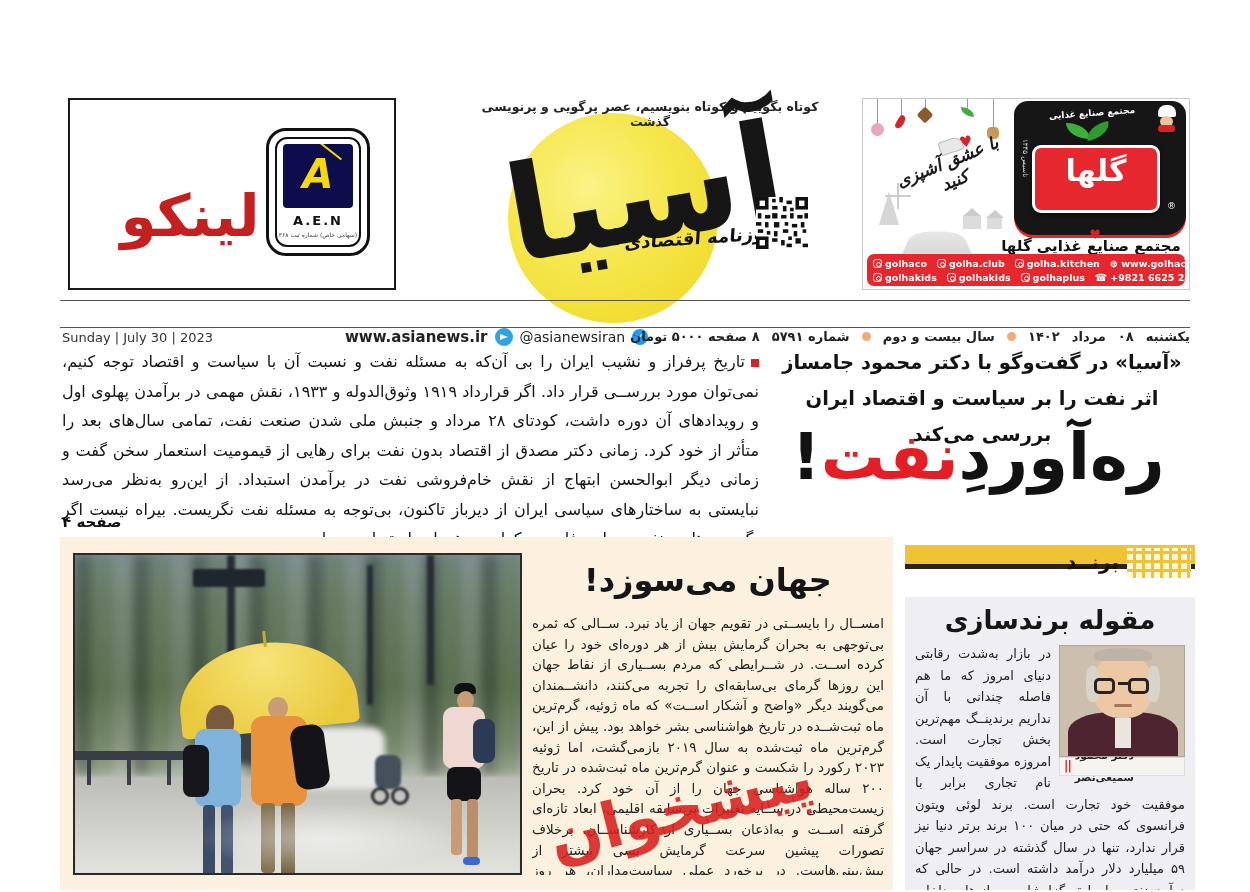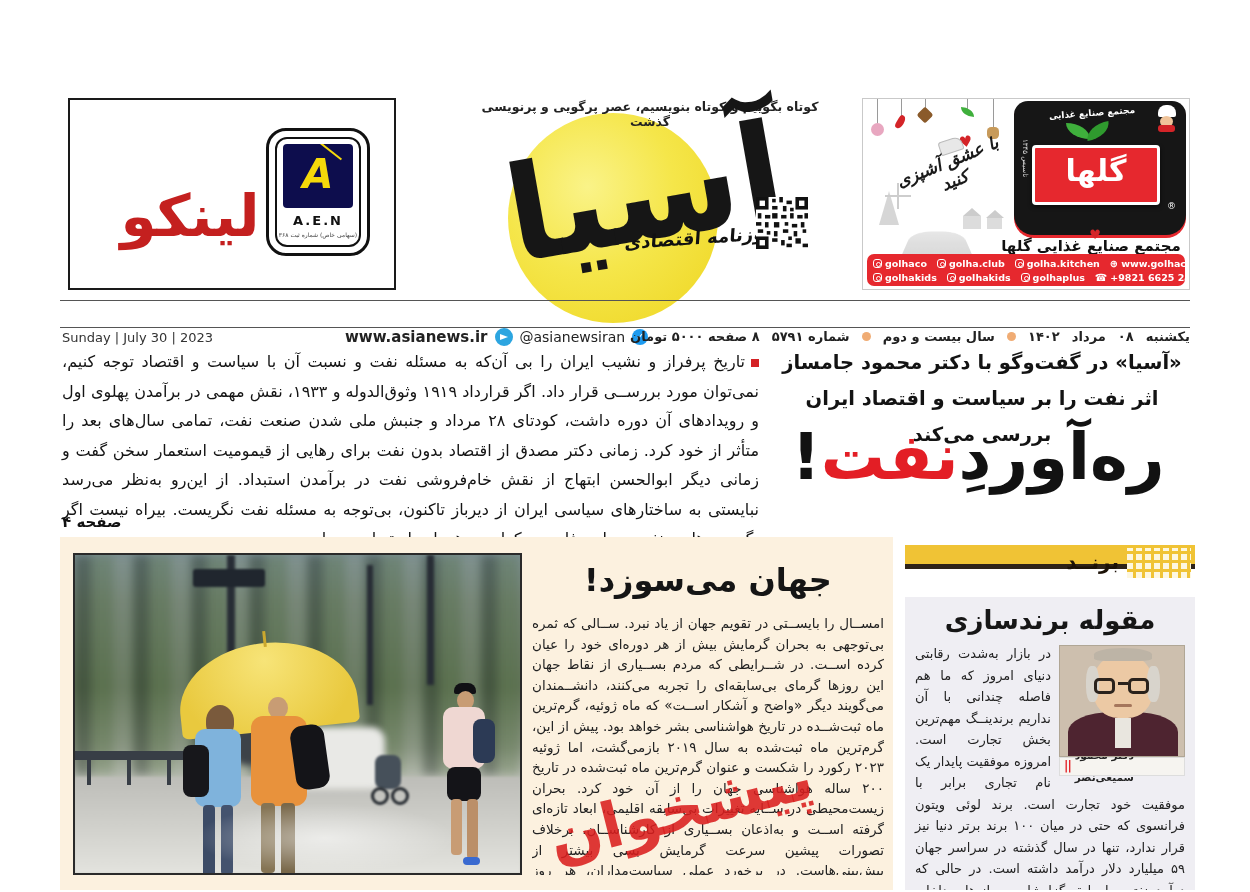--- a/index.html
+++ b/index.html
@@ -31,21 +31,21 @@
   .golha { position:absolute; left:862px; top:98px; width:328px; height:192px; border:1px solid #c9c9c9; background:#fff; overflow:hidden; }
   .g-black { position:absolute; right:3px; top:2px; width:172px; height:134px; background:#161616; border-radius:14px 14px 20px 20px; box-shadow:0 3px 0 #e6282e; }
   .g-top-label { position:absolute; right:34px; top:7px; width:120px; text-align:center; color:#fff; font-size:9px; font-weight:bold; direction:rtl; transform:rotate(-4deg); }
   .g-chef { position:absolute; right:6px; top:4px; width:26px; height:30px; }
   .g-chef .hat { position:absolute; left:4px; top:0; width:18px; height:12px; background:#fff; border-radius:8px 8px 2px 2px; }
   .g-chef .face { position:absolute; left:6px; top:11px; width:13px; height:11px; background:#f0c49a; border-radius:50%; }
   .g-chef .scarf { position:absolute; left:4px; top:20px; width:17px; height:7px; background:#d42428; border-radius:3px; }
   .g-leaves { position:absolute; right:74px; top:22px; width:46px; height:22px; }
   .g-leaves i { position:absolute; width:24px; height:16px; background:#3faf3c; border-radius:0 100% 0 100%; }
   .g-leaves i:nth-child(2) { left:20px; transform:scaleX(-1) rotate(10deg); background:#2f9a2e; }
-  .g-brand-box { position:absolute; right:26px; top:44px; width:128px; height:60px; background:#e6282e; border:3px solid #fff; border-radius:4px; box-shadow:0 2px 4px rgba(0,0,0,.6); }
+  .g-brand-box { position:absolute; right:26px; top:44px; width:128px; height:68px; background:#e6282e; border:3px solid #fff; border-radius:9px; box-shadow:0 2px 4px rgba(0,0,0,.6); }
   .g-brand { width:100%; text-align:center; color:#fff; font-size:30px; font-weight:bold; line-height:46px; direction:rtl; }
   .g-reg { position:absolute; right:10px; top:100px; color:#fff; font-size:9px; }
   .g-est { position:absolute; left:7px; top:38px; color:#ddd; font-size:7px; writing-mode:vertical-rl; direction:rtl; }
   .g-tagline-row { position:absolute; right:8px; top:138px; width:180px; text-align:center; font-size:15px; font-weight:bold; color:#111; direction:rtl; }
   .g-heart-top { position:absolute; right:88px; top:128px; color:#d42428; font-size:13px; }
   .g-redbar { position:absolute; left:4px; right:4px; bottom:3px; height:32px; background:#e6282e; border-radius:7px; color:#fff; font-size:9.5px; font-weight:bold; padding:2px 6px; }
   .g-row { display:flex; align-items:center; height:14px; gap:10px; }
   .g-item { display:flex; align-items:center; gap:3px; white-space:nowrap; }
   .ig { display:inline-block; width:9px; height:9px; border:1.3px solid #fff; border-radius:3px; position:relative; }
   .ig::after { content:""; position:absolute; left:2px; top:2px; width:3px; height:3px; border:1px solid #fff; border-radius:50%; }

